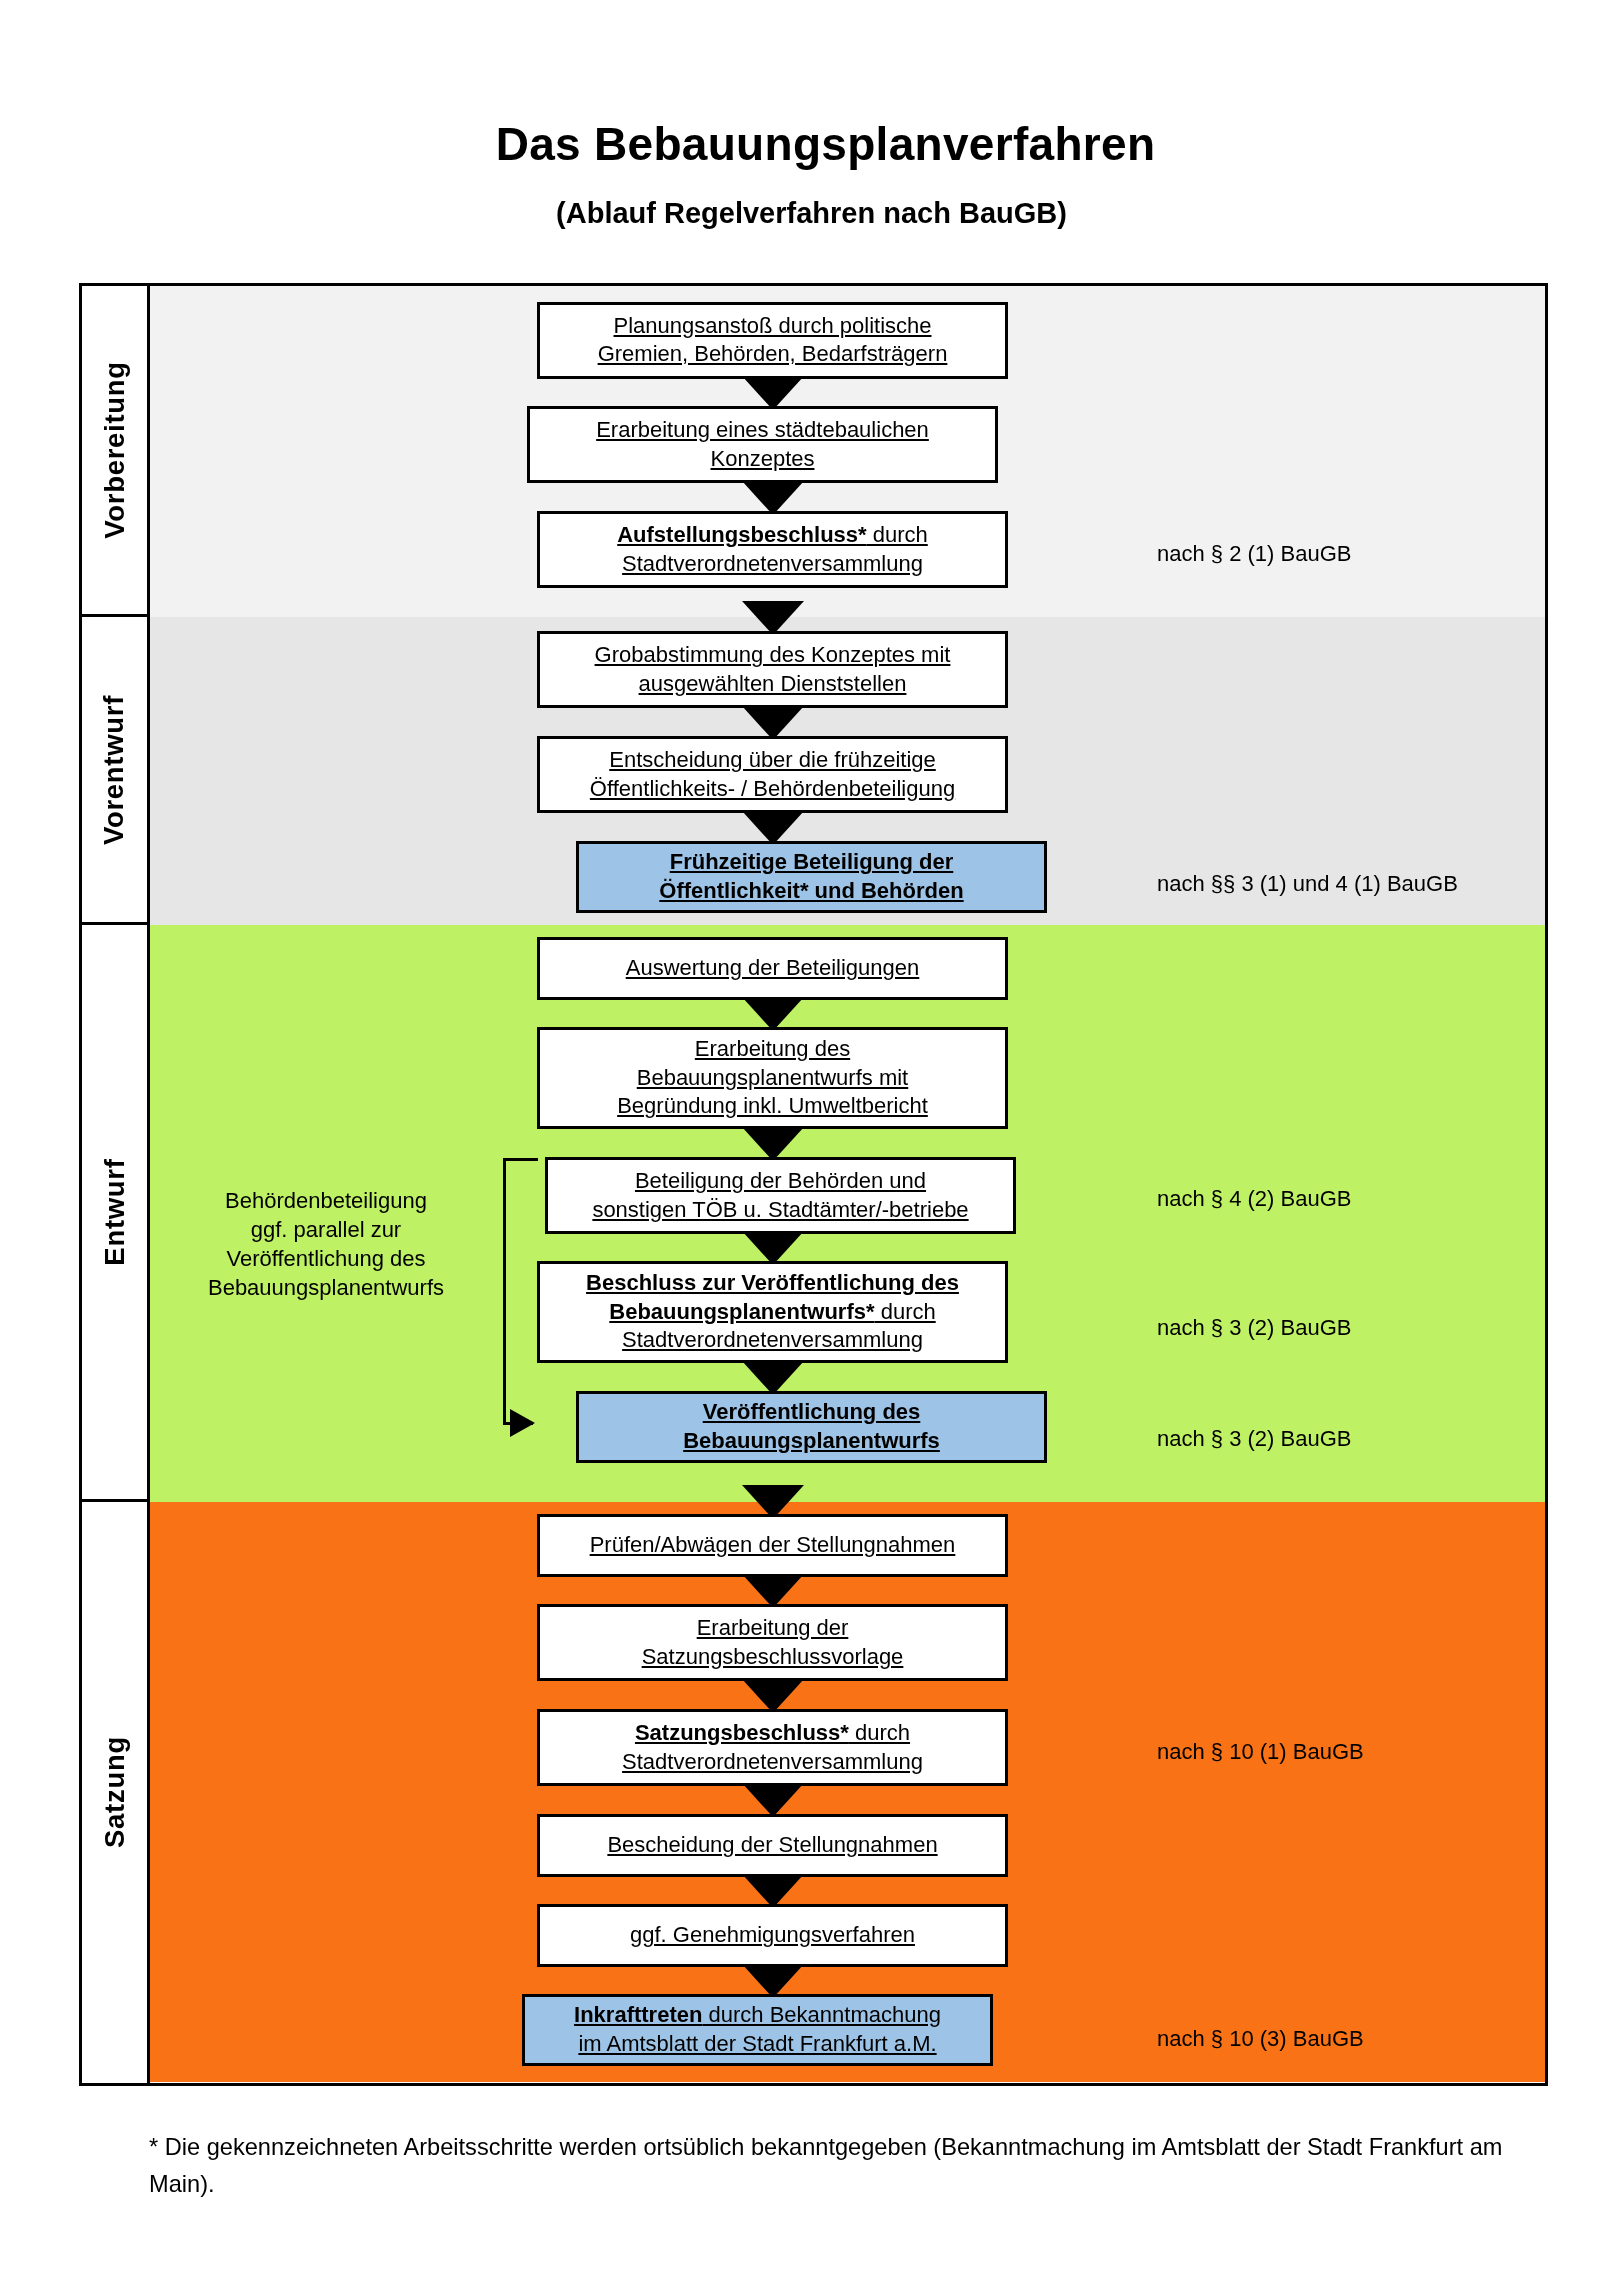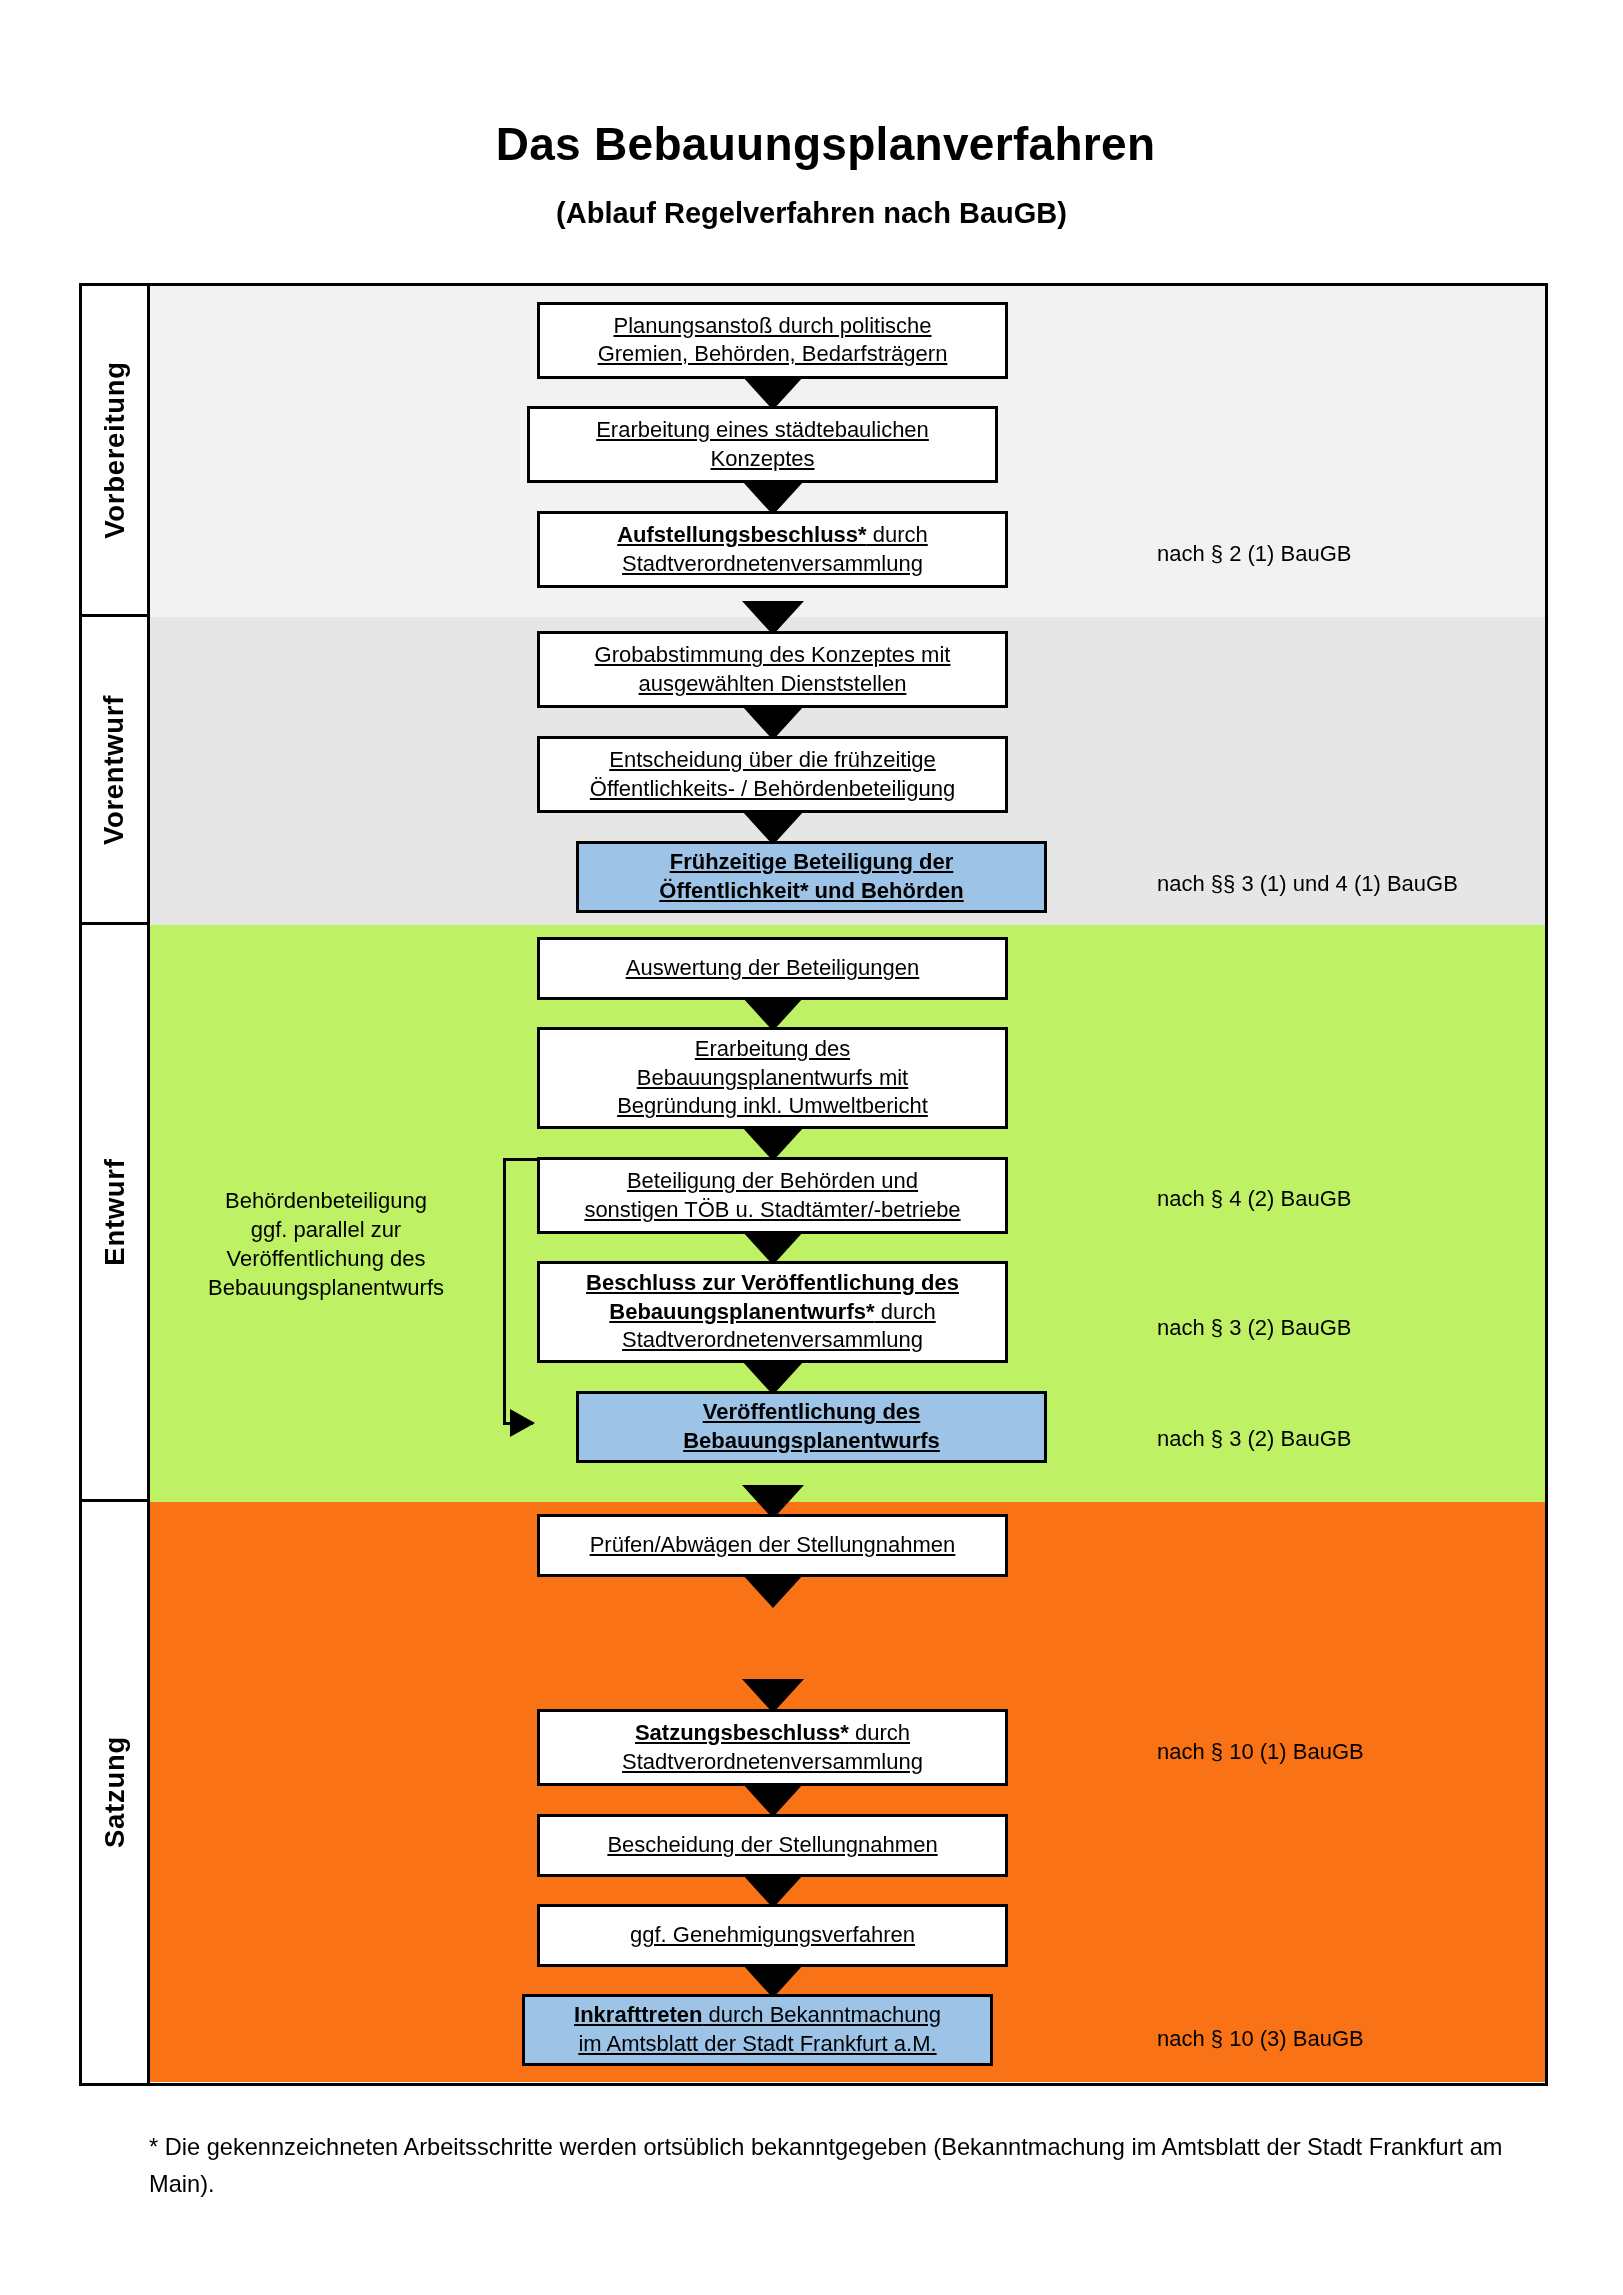--- a/index.html
+++ b/index.html
@@ -267,21 +267,21 @@
 
         <div class="node" style="left:387px;top:102px;width:471px;height:102px;">
           <div>
             <span>Erarbeitung des</span><br>
             <span>Bebauungsplanentwurfs mit</span><br>
             <span>Begründung inkl. Umweltbericht</span>
           </div>
         </div>
         <div class="arrow" style="left:592px;top:202px;"></div>
 
-        <div class="node" style="left:387px;top:232px;width:471px;height:77px;">
+        <div class="node" style="left:395px;top:232px;width:471px;height:77px;">
           <div>
             <span>Beteiligung der Behörden und</span><br>
             <span>sonstigen TÖB u. Stadtämter/-betriebe</span>
           </div>
         </div>
         <div class="arrow" style="left:592px;top:306px;"></div>
 
         <div class="node" style="left:387px;top:336px;width:471px;height:102px;">
           <div>
             <span class="b">Beschluss zur Veröffentlichung des</span><br>
@@ -321,20 +321,26 @@
 
         <div class="arrow" style="left:592px;top:-17px;"></div>
 
         <div class="node" style="left:387px;top:11.8px;width:471px;height:63px;">
           <div>
             <span>Prüfen/Abwägen der Stellungnahmen</span>
           </div>
         </div>
         <div class="arrow" style="left:592px;top:72px;"></div>
 
+        <div class="node" style="left:387px;top:102px;width:471px;height:77px;">
+          <div>
+            <span>Erarbeitung der</span><br>
+            <span>Satzungsbeschlussvorlage</span>
+          </div>
+        </div>
         <div class="arrow" style="left:592px;top:177px;"></div>
 
         <div class="node" style="left:387px;top:207px;width:471px;height:77px;">
           <div>
             <span class="b">Satzungsbeschluss*</span><span> durch</span><br>
             <span>Stadtverordnetenversammlung</span>
           </div>
         </div>
         <div class="arrow" style="left:592px;top:281px;"></div>
 

